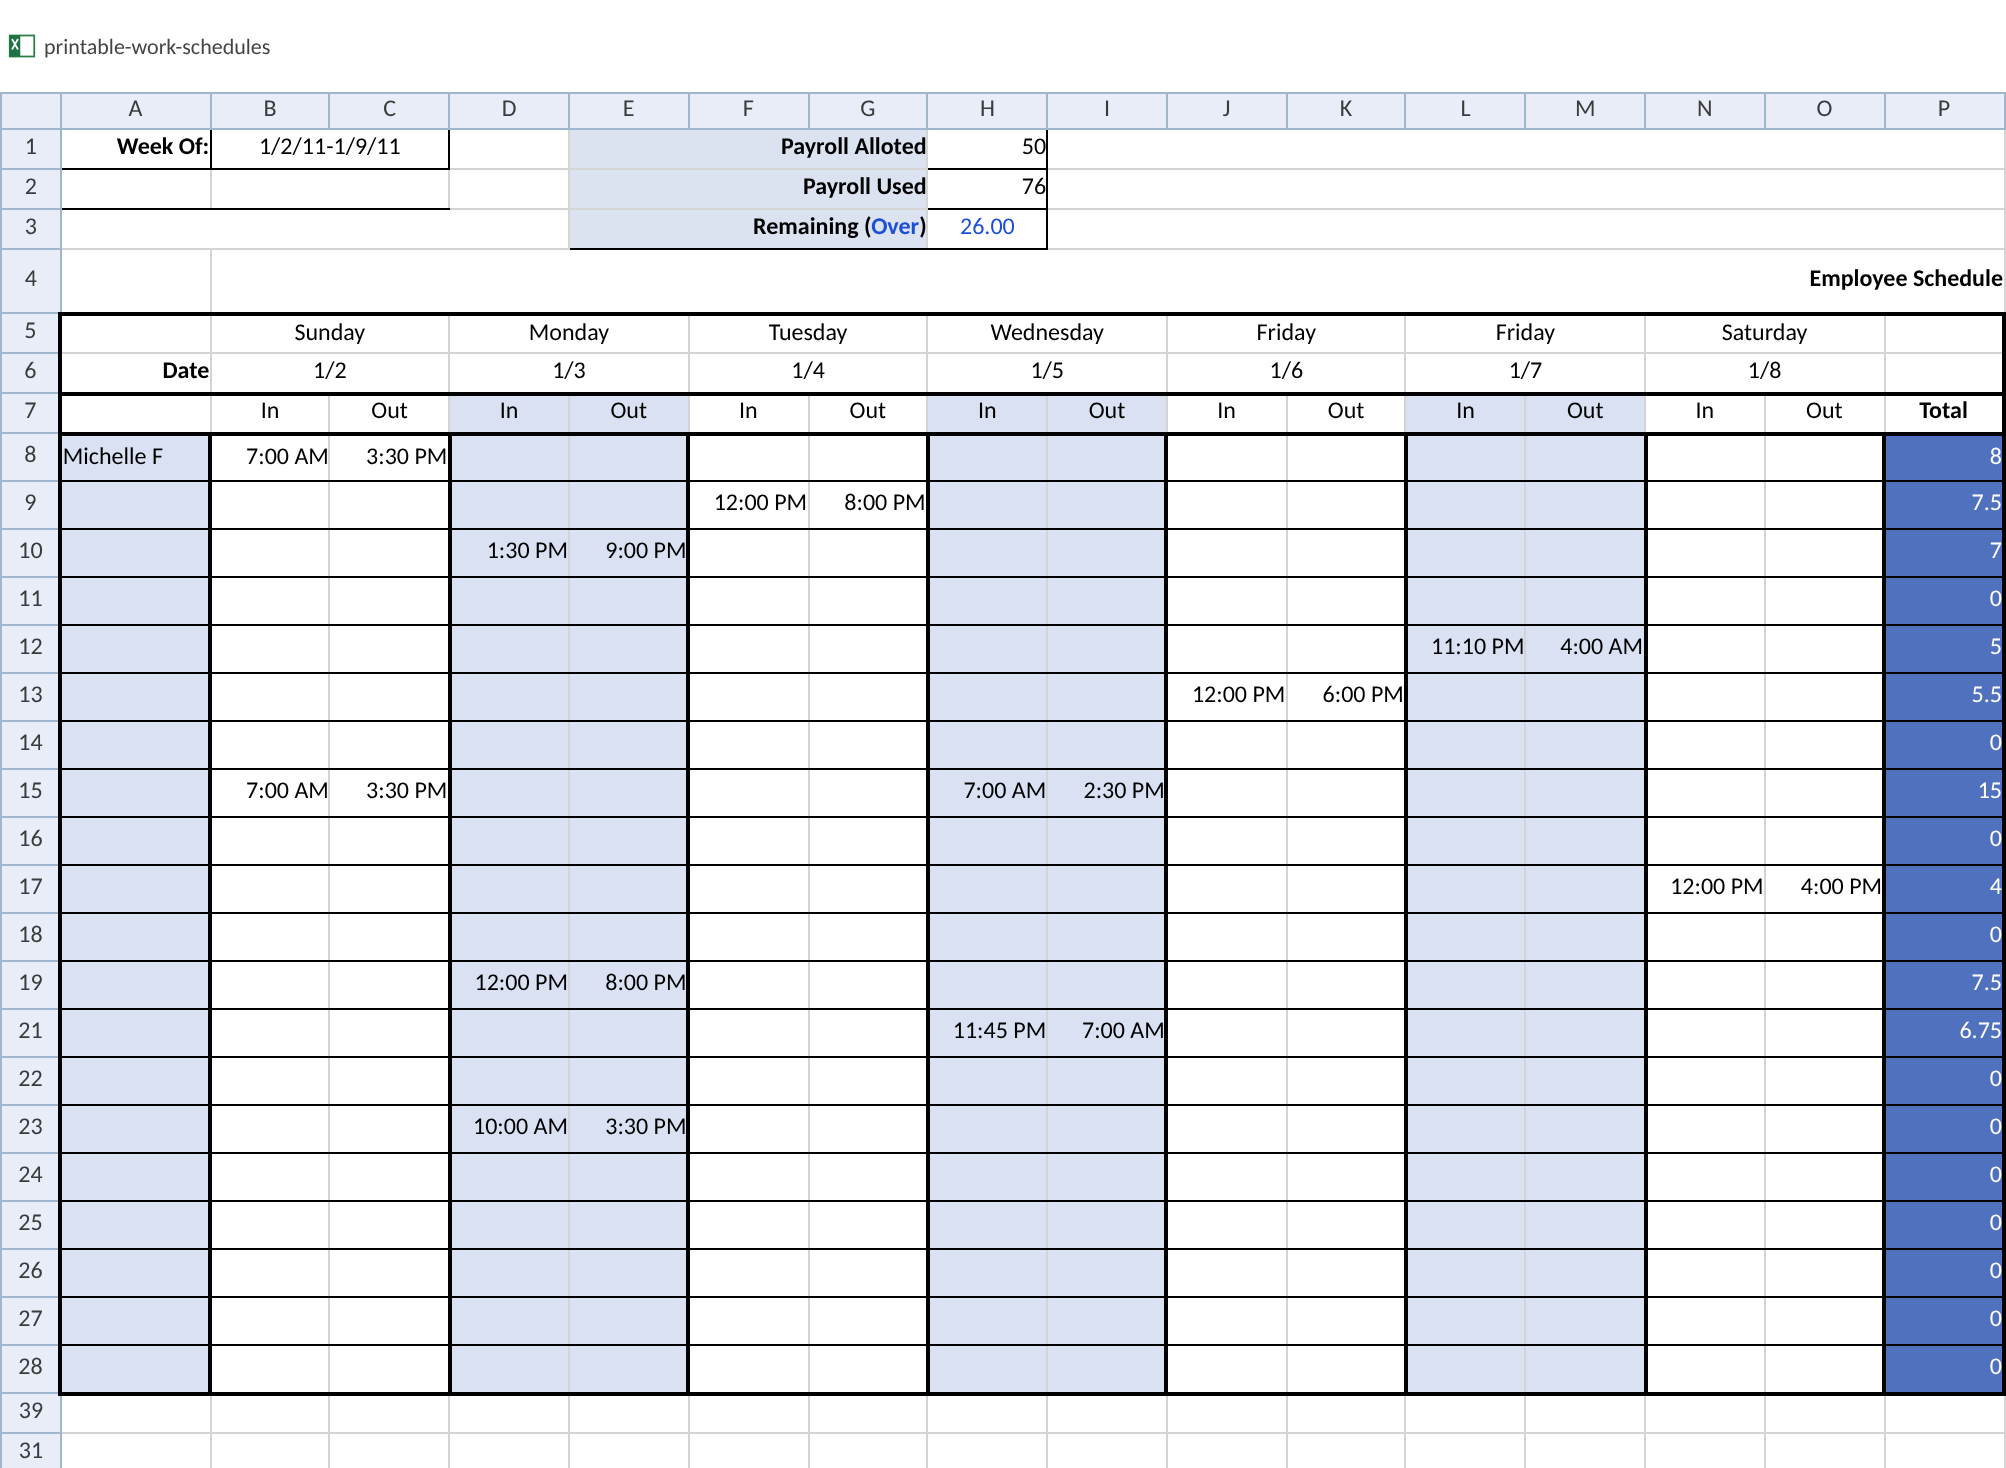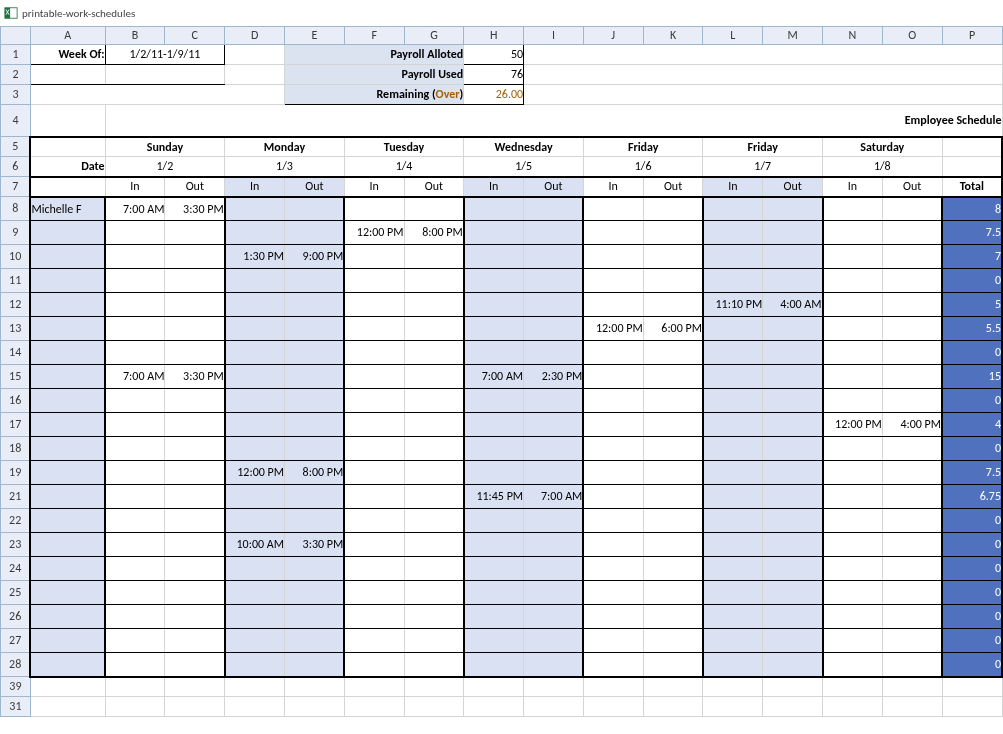--- a/index.html
+++ b/index.html
@@ -8,21 +8,21 @@
     font-family: Calibri, Arial, sans-serif;
     font-size: 12px;
     background: #fff;
     color: #000;
     user-select: none;
   }
   .titlebar {
     display: flex;
     align-items: center;
     gap: 4px;
-    padding: 6px 4px;
+    padding: 16px 4px;
     font-size: 11px;
     color: #444;
   }
   .excel-icon { width: 14px; height: 14px; }
   .sheet-wrap { position: relative; }
   table.grid {
     border-collapse: collapse;
     table-layout: fixed;
     width: 1003px;
   }
@@ -64,34 +64,34 @@
     height: 20px;
     vertical-align: middle;
     padding: 0 3px;
   }
   
   .b-thin { border: 1px solid #000 !important; }
   .b-top-thin { border-top: 1px solid #000 !important; }
   .b-bot-thin { border-bottom: 1px solid #000 !important; }
   .b-left-thin{ border-left: 1px solid #000 !important; }
   .b-right-thin{ border-right: 1px solid #000 !important; }
-  .b-top-thick { border-top: 2px solid #000 !important; font-weight: bold; }
+  .b-top-thick { border-top: 2px solid #000 !important; }
   .b-bot-thick { border-bottom: 2px solid #000 !important; }
   .b-left-thick{ border-left: 2px solid #000 !important; }
   .b-right-thick{ border-right:2px solid #000 !important; }
 
   .bg-header { background: #dbe3f0; }
   .bg-blue1  { background: #d9e1f2; }
   .bg-total  { background: #4f71be; color: #fff; }
 
   .ta-c { text-align: center; }
   .ta-r { text-align: right; }
   .ta-l { text-align: left; }
   .bold { font-weight: 700; }
-  .red  { color: #a16207; }
+  .red  { color: #1d4ed8; text-align: center; }
 
   .title-big {
     font-family: "Calibri", Arial, sans-serif;
     font-size: 22px;
     font-weight: 800;
     text-align: center;
   }
   .row-h24 td.cell { height: 24px; }
 </style>
 </head>

